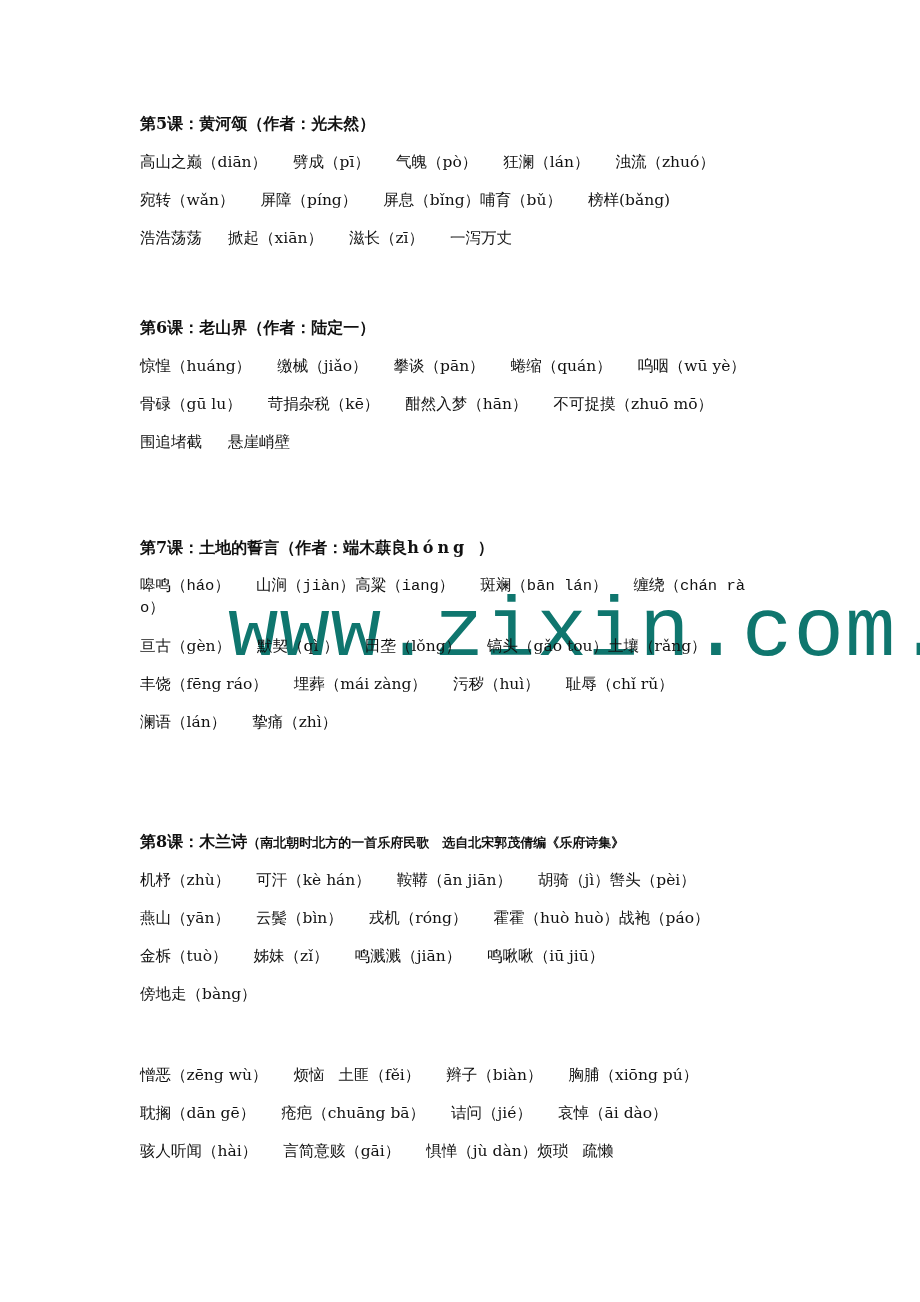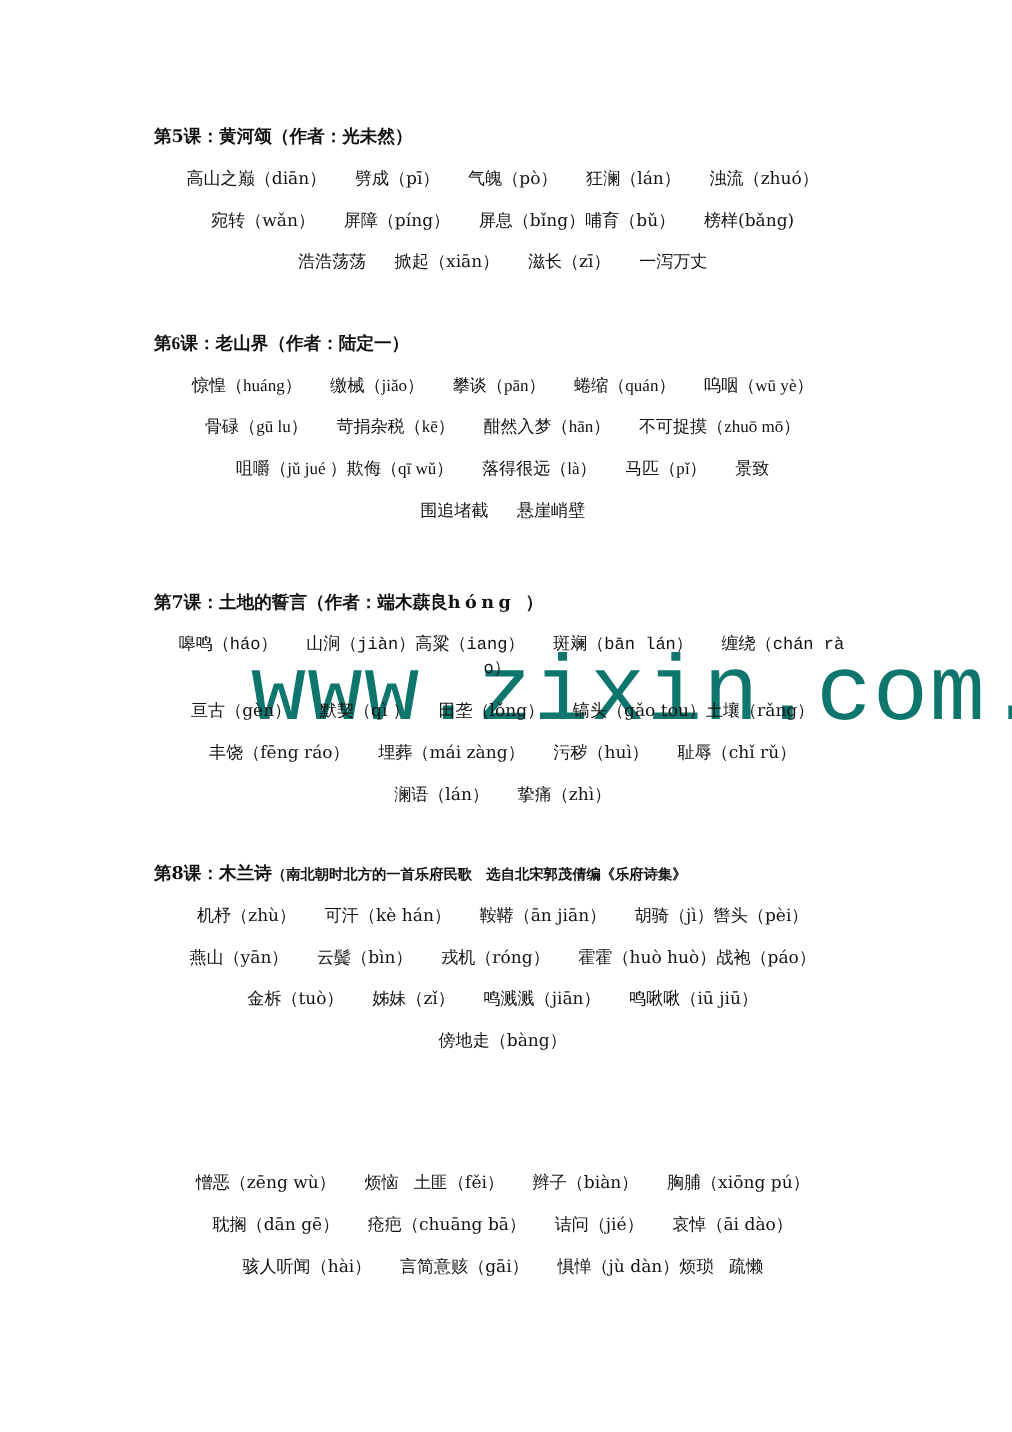--- a/index.html
+++ b/index.html
@@ -4,21 +4,21 @@
 <style>
   html, body { margin: 0; padding: 0; background: #ffffff; }
   body { width: 920px; height: 1302px; position: relative; overflow: hidden;
          font-family: "DejaVu Serif", "Liberation Serif", serif; color: #111; }
   .page { position: absolute; left: 0; top: 0; width: 920px; height: 1302px; }
   .watermark { position: absolute; left: 228px; top: 585px; font-family: Liberation Mono, monospace;
                font-size: 84px; color: #0f766e; letter-spacing: 1px; z-index: 0; white-space: nowrap; }
   .section { position: absolute; left: 140px; width: 660px; z-index: 1; }
   .title { font-weight: bold; font-size: 16px; line-height: 22px; height: 22px; white-space: nowrap; }
   .title .small { font-size: 13px; }
-  .line { font-size: 15.5px; line-height: 22px; white-space: nowrap; margin-top: 16px; text-align: center; }
+  .line { font-size: 15.5px; line-height: 22px; white-space: nowrap; margin-top: 16px; }
   .line.tight { margin-top: 4px; }
   .line.wrap { white-space: normal; word-break: break-all; width: 650px; font-family: Liberation Mono, monospace; }
   .line .w { margin-right: 26px; }
   .line .w.nogap { margin-right: 0; }
 </style>
 </head>
 <body>
 
 <div class="page">
 
@@ -30,30 +30,27 @@
       <span class="w">高山之巅（diān）</span><span class="w">劈成（pī）</span><span class="w">气魄（pò）</span><span class="w">狂澜（lán）</span><span class="w">浊流（zhuó）</span>
     </div>
     <div class="line">
       <span class="w">宛转（wǎn）</span><span class="w">屏障（píng）</span><span class="w nogap">屏息（bǐng）</span><span class="w">哺育（bǔ）</span><span class="w">榜样(bǎng)</span>
     </div>
     <div class="line">
       <span class="w">浩浩荡荡</span><span class="w">掀起（xiān）</span><span class="w">滋长（zī）</span><span class="w">一泻万丈</span>
     </div>
   </div>
 
-  <div class="section" style="top:302px;font-family:Liberation Serif, serif;">
+  <div class="section" style="top:317px;">
     <div class="title">第6课：老山界（作者：陆定一）</div>
     <div class="line">
       <span class="w">惊惶（huáng）</span><span class="w">缴械（jiǎo）</span><span class="w">攀谈（pān）</span><span class="w">蜷缩（quán）</span><span class="w">呜咽（wū yè）</span>
     </div>
     <div class="line">
       <span class="w">骨碌（gū lu）</span><span class="w">苛捐杂税（kē）</span><span class="w">酣然入梦（hān）</span><span class="w">不可捉摸（zhuō mō）</span>
-    </div>
-    <div class="line">
-      <span class="w nogap">咀嚼（jǔ jué ）</span><span class="w">欺侮（qī wǔ）</span><span class="w">落得很远（là）</span><span class="w">马匹（pǐ）</span><span class="w">景致</span>
     </div>
     <div class="line">
       <span class="w">围追堵截</span><span class="w">悬崖峭壁</span>
     </div>
   </div>
 
   <div class="section" style="top:537px;">
     <div class="title">
       <span>第7课：土地的誓言（作者：端木蕻良</span><span style="letter-spacing:4px;">hóng ）</span>
     </div>
@@ -64,21 +61,21 @@
       <span class="w">亘古（gèn）</span><span class="w">默契（qì ）</span><span class="w">田垄（lǒng）</span><span class="w nogap">镐头（gǎo tou）</span><span class="w">土壤（rǎng）</span>
     </div>
     <div class="line">
       <span class="w">丰饶（fēng ráo）</span><span class="w">埋葬（mái zàng）</span><span class="w">污秽（huì）</span><span class="w">耻辱（chǐ rǔ）</span>
     </div>
     <div class="line">
       <span class="w">澜语（lán）</span><span class="w">挚痛（zhì）</span>
     </div>
   </div>
 
-  <div class="section" style="top:783px;">
+  <div class="section" style="top:831px;">
     <div class="title">
       <span>第8课：木兰诗</span><span class="small">（南北朝时北方的一首乐府民歌　选自北宋郭茂倩编《乐府诗集》</span>
     </div>
     <div class="line">
       <span class="w">机杼（zhù）</span><span class="w">可汗（kè hán）</span><span class="w">鞍鞯（ān jiān）</span><span class="w nogap">胡骑（jì）</span><span class="w">辔头（pèi）</span>
     </div>
     <div class="line">
       <span class="w">燕山（yān）</span><span class="w">云鬓（bìn）</span><span class="w">戎机（róng）</span><span class="w nogap">霍霍（huò huò）</span><span class="w">战袍（páo）</span>
     </div>
     <div class="line">

